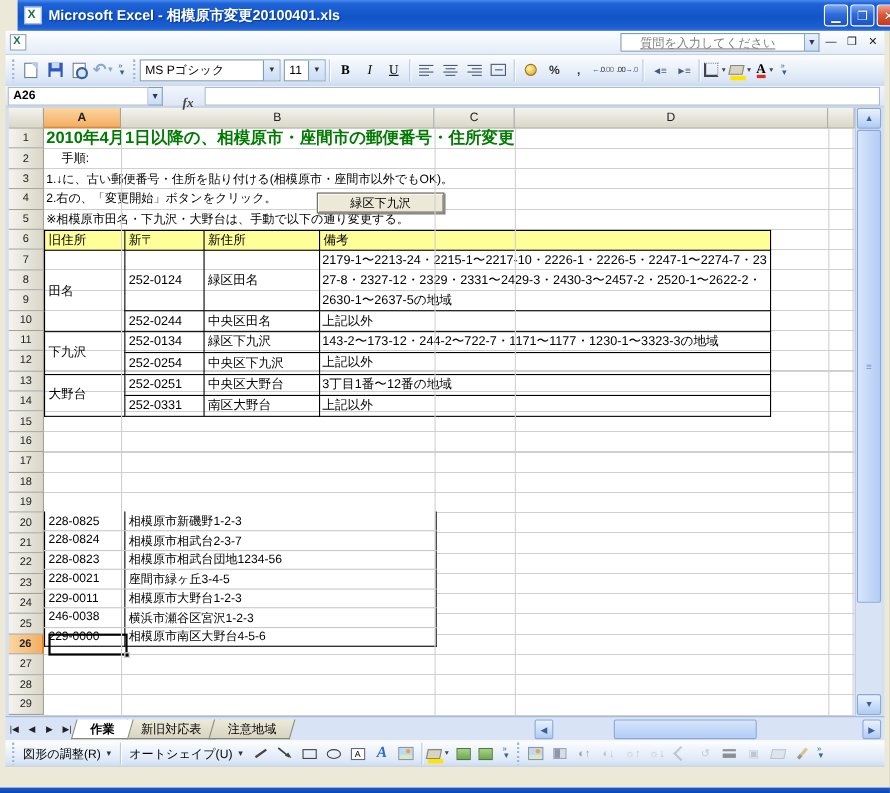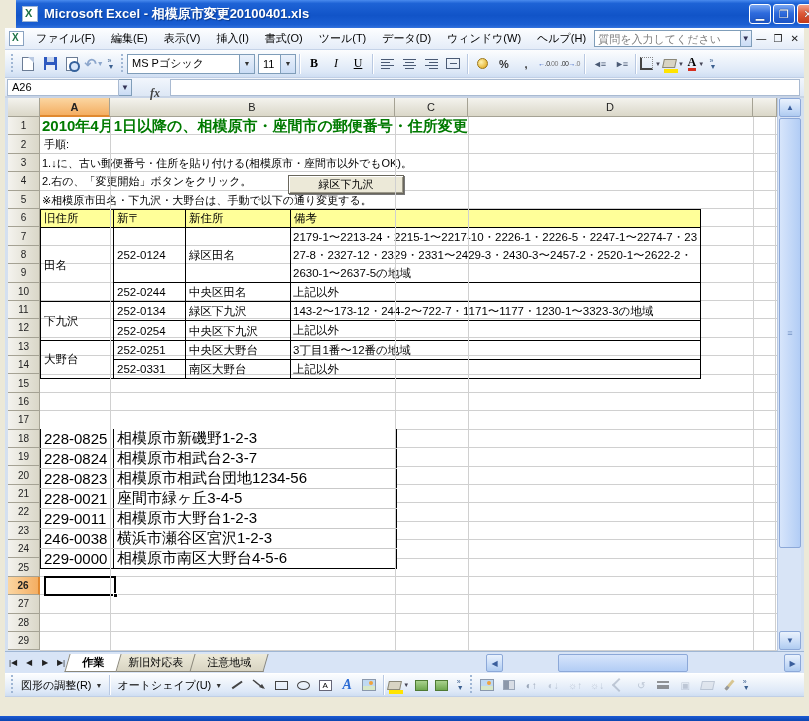--- a/index.html
+++ b/index.html
@@ -31,21 +31,21 @@
   
   #menubar {
     position:absolute; left:5px; top:28px; width:799px; height:22px;
     background: linear-gradient(#FDFEFF,#E4ECF8); border-bottom:1px solid #C5D3E8;
     display:flex; align-items:center; padding:0 2px; z-index:40;
   }
   .docicon { width:15px; height:15px; background:#fff; border:1px solid #8AA3C1; position:relative; margin:0 4px 0 2px; flex:none;}
   .docicon::after { content:"X"; position:absolute; left:2px; top:0; font-size:10px; font-weight:bold; color:#1E7145; }
   .menu-item { padding:2px 8px; white-space:nowrap; font-size:11px; }
   #qbox { margin-left:auto; width:168px; height:17px; background:#fff; border:1px solid #7F9DB9;
-    color:#808080; font-size:11px; padding:1px 3px; white-space:nowrap; overflow:hidden; }
+    color:#808080; font-size:11px; padding:1px 17px; white-space:nowrap; overflow:hidden;text-decoration:underline; }
   .mini-drop { width:13px; height:17px; border:1px solid #7F9DB9; border-left:0; background:linear-gradient(#EAF1FB,#CADCF5);
     font-size:8px; color:#335; display:flex; align-items:center; justify-content:center; }
   .wbtn { width:17px; height:16px; display:flex; align-items:center; justify-content:center;
     font-size:10px; color:#222; margin-left:2px; }
   
   .bar { background: linear-gradient(#FCFDFE,#DDE8F7 80%,#CFDEF2); border-bottom:1px solid #C0CFE6; }
   #toolbar { position:absolute; left:5px; top:50px; width:799px; height:28px; display:flex; align-items:center; padding:0 2px; z-index:40;}
   .tgrip { width:4px; height:20px; margin:0 3px; background-image: repeating-linear-gradient(to bottom,#9FB6D4 0 2px,transparent 2px 4px); background-size:2px 100%; background-repeat:no-repeat; background-position:1px 0;}
   .tsep { width:1px; height:20px; background:#B9C9E2; margin:0 3px; box-shadow:1px 0 0 #fff; }
   .tbtn { min-width:22px; height:22px; display:flex; align-items:center; justify-content:center;
@@ -82,21 +82,21 @@
   .ic-dec { font-size:7px; color:#333; letter-spacing:-0.5px; white-space:nowrap; }
   .ic-dec b { color:#2E59C0; }
   .ic-ind { font-size:9px; color:#4A5A74; letter-spacing:-1px; white-space:nowrap; }
   .ic-borders { width:13px; height:13px; border:1px dotted #888; border-bottom:2px solid #444; border-left:2px solid #444; }
   .ic-bucket { width:13px; height:9px; background:#D8D4C4; border:1px solid #8A8778; transform:skewX(-12deg); position:relative; }
   .colorbar { position:absolute; left:1px; bottom:1px; width:14px; height:4px; }
   .ic-A { font-size:12px; font-weight:bold; font-family:"Liberation Serif","DejaVu Serif",serif; line-height:11px; }
   
   #formulabar { position:absolute; left:5px; top:78px; width:799px; height:20px;
     background:linear-gradient(#F2F6FC,#DDE7F5); border-bottom:2px solid #C8D4E6; display:flex; align-items:center; padding:0 2px; z-index:40;}
-  #namebox { width:112px; height:17px; background:#fff; border:1px solid #A9BAD1; padding:1px 4px; font-size:11px; }
+  #namebox { width:128px; height:17px; background:#fff; border:1px solid #A9BAD1; padding:1px 4px; font-size:11px;font-weight:bold; }
   #fx { font-style:italic; font-family:"Liberation Serif","DejaVu Serif",serif; font-weight:bold; font-size:12px; color:#444; margin:12px 10px 0 18px; }
   #formula-field { flex:1; height:17px; background:#fff; border:1px solid #A9BAD1; margin-right:2px; }
   
   #sheet { position:absolute; left:5px; top:98px; width:799px; height:553px; background:#D4E0F0; z-index:30; }
   #corner { position:absolute; left:3px; top:0; width:32px; height:19px; background:linear-gradient(#F4F3EE,#DAD7C8);
     border-right:1px solid #A5A294; border-bottom:1px solid #A5A294; }
   #col-headers { position:absolute; left:35px; top:0; height:19px; display:flex; }
   .colhdr { height:19px; background:linear-gradient(#F4F3EE,#DAD7C8); border-right:1px solid #A5A294; border-bottom:1px solid #A5A294;
     display:flex; align-items:center; justify-content:center; font-size:11px; color:#222; }
   .colhdr.sel { background:linear-gradient(#FBD6A2,#F4AE62); border-bottom:2px solid #E0882F; font-weight:bold; }
@@ -121,21 +121,21 @@
   #upper-table td.note { word-break:break-all; white-space:normal; line-height:18.1px; padding:0 2px; }
   #upper-table tr.sub td { border-top:1px dotted #000; }
   #upper-table td.gname { vertical-align:middle; }
   
   #lower-header { position:absolute; left:0; top:294px; border-collapse:collapse; table-layout:fixed; width:714px; font-size:11.5px; }
   #lower-header th { border:1px solid #000; height:17.5px; font-weight:normal; padding:0 3px; }
   #lower-header th.group { text-align:center; }
   #lower-header th.sub { text-align:left; }
   .yel { background:#FFFF99; }
   .org { background:#FFCC99; }
-  #lower-data { position:absolute; left:0; top:312px; border-collapse:collapse; table-layout:fixed; width:356px; font-size:15px; background:#fff;padding-left:43px; }
+  #lower-data { position:absolute; left:0; top:348px; border-collapse:collapse; table-layout:fixed; width:356px; font-size:11px; background:#fff;padding-left:43px; }
   #lower-data td { border-left:1px solid #000; border-right:1px solid #000; border-bottom:1px solid #C9C9C9; height:17.5px; padding:0 3px; white-space:nowrap; overflow:hidden; }
   #lower-data tr:last-child td { border-bottom:1px solid #000; }
   
   #sel-box { position:absolute; left:4px; top:459.2px; width:72px; height:20px; border:2px solid #000; background:transparent; }
   #sel-handle { position:absolute; left:73px; top:476px; width:5px; height:5px; background:#000; border:1px solid #fff; }
   
   #vscroll { position:absolute; left:772px; top:0; width:24px; height:553px; background:#D8E4F6; border-left:1px solid #B9C9E2; }
   .sbtn { position:absolute; left:1px; width:22px; height:19px; background:linear-gradient(#EAF2FD,#C2D8F6 70%,#AFCBF0);
     border:1px solid #8CA8D8; border-radius:2px; color:#3A5E9C; font-size:8px; display:flex; align-items:center; justify-content:center; }
   #vthumb { position:absolute; left:1px; top:20px; width:22px; height:430px; border:1px solid #8CA8D8; border-radius:2px;
@@ -183,31 +183,20 @@
   <div id="titlebar">
     <span class="appicon"></span>
     <span class="ttl">Microsoft Excel - 相模原市変更20100401.xls</span>
     <span class="capbtn">▁</span>
     <span class="capbtn">❐</span>
     <span class="capbtn close">✕</span>
   </div>
 
   <div id="menubar" class="bar">
     <span class="docicon"></span>
-    <span id="menu-items" style="display:flex;">
-        <span class="menu-item">ファイル(F)</span>
-        <span class="menu-item">編集(E)</span>
-        <span class="menu-item">表示(V)</span>
-        <span class="menu-item">挿入(I)</span>
-        <span class="menu-item">書式(O)</span>
-        <span class="menu-item">ツール(T)</span>
-        <span class="menu-item">データ(D)</span>
-        <span class="menu-item">ウィンドウ(W)</span>
-        <span class="menu-item">ヘルプ(H)</span>
-      </span>
     <div id="qbox">質問を入力してください</div>
     <div class="mini-drop">▼</div>
     <span class="wbtn">—</span>
     <span class="wbtn">❐</span>
     <span class="wbtn">✕</span>
   </div>
 
   <div id="toolbar" class="bar">
     <span class="tgrip"></span>
     <span id="std-icons" style="display:flex;">
@@ -352,21 +341,21 @@
         <div class="rowhdr">25</div>
         <div class="rowhdr sel">26</div>
         <div class="rowhdr">27</div>
         <div class="rowhdr">28</div>
         <div class="rowhdr">29</div>
       </div>
 
     <div id="cells">
 
       <div class="ov" id="sheet-title" style="left:2px; top:0;">2010年4月1日以降の、相模原市・座間市の郵便番号・住所変更</div>
-      <div class="ov" style="left:4px; top:18.4px;">手順:</div>
+      <div class="ov" style="left:16px; top:18.4px;">手順:</div>
       <div class="ov" style="left:2px; top:36.8px;">1.↓に、古い郵便番号・住所を貼り付ける(相模原市・座間市以外でもOK)。</div>
       <div class="ov" style="left:2px; top:55.2px;">2.右の、「変更開始」ボタンをクリック。</div>
       <div class="ov" style="left:2px; top:73.6px;">※相模原市田名・下九沢・大野台は、手動で以下の通り変更する。</div>
       <div id="run-button">緑区下九沢</div>
 
       <table id="upper-table">
         <colgroup>
             <col style="width:73px">
             <col style="width:72px">
             <col style="width:105px">

